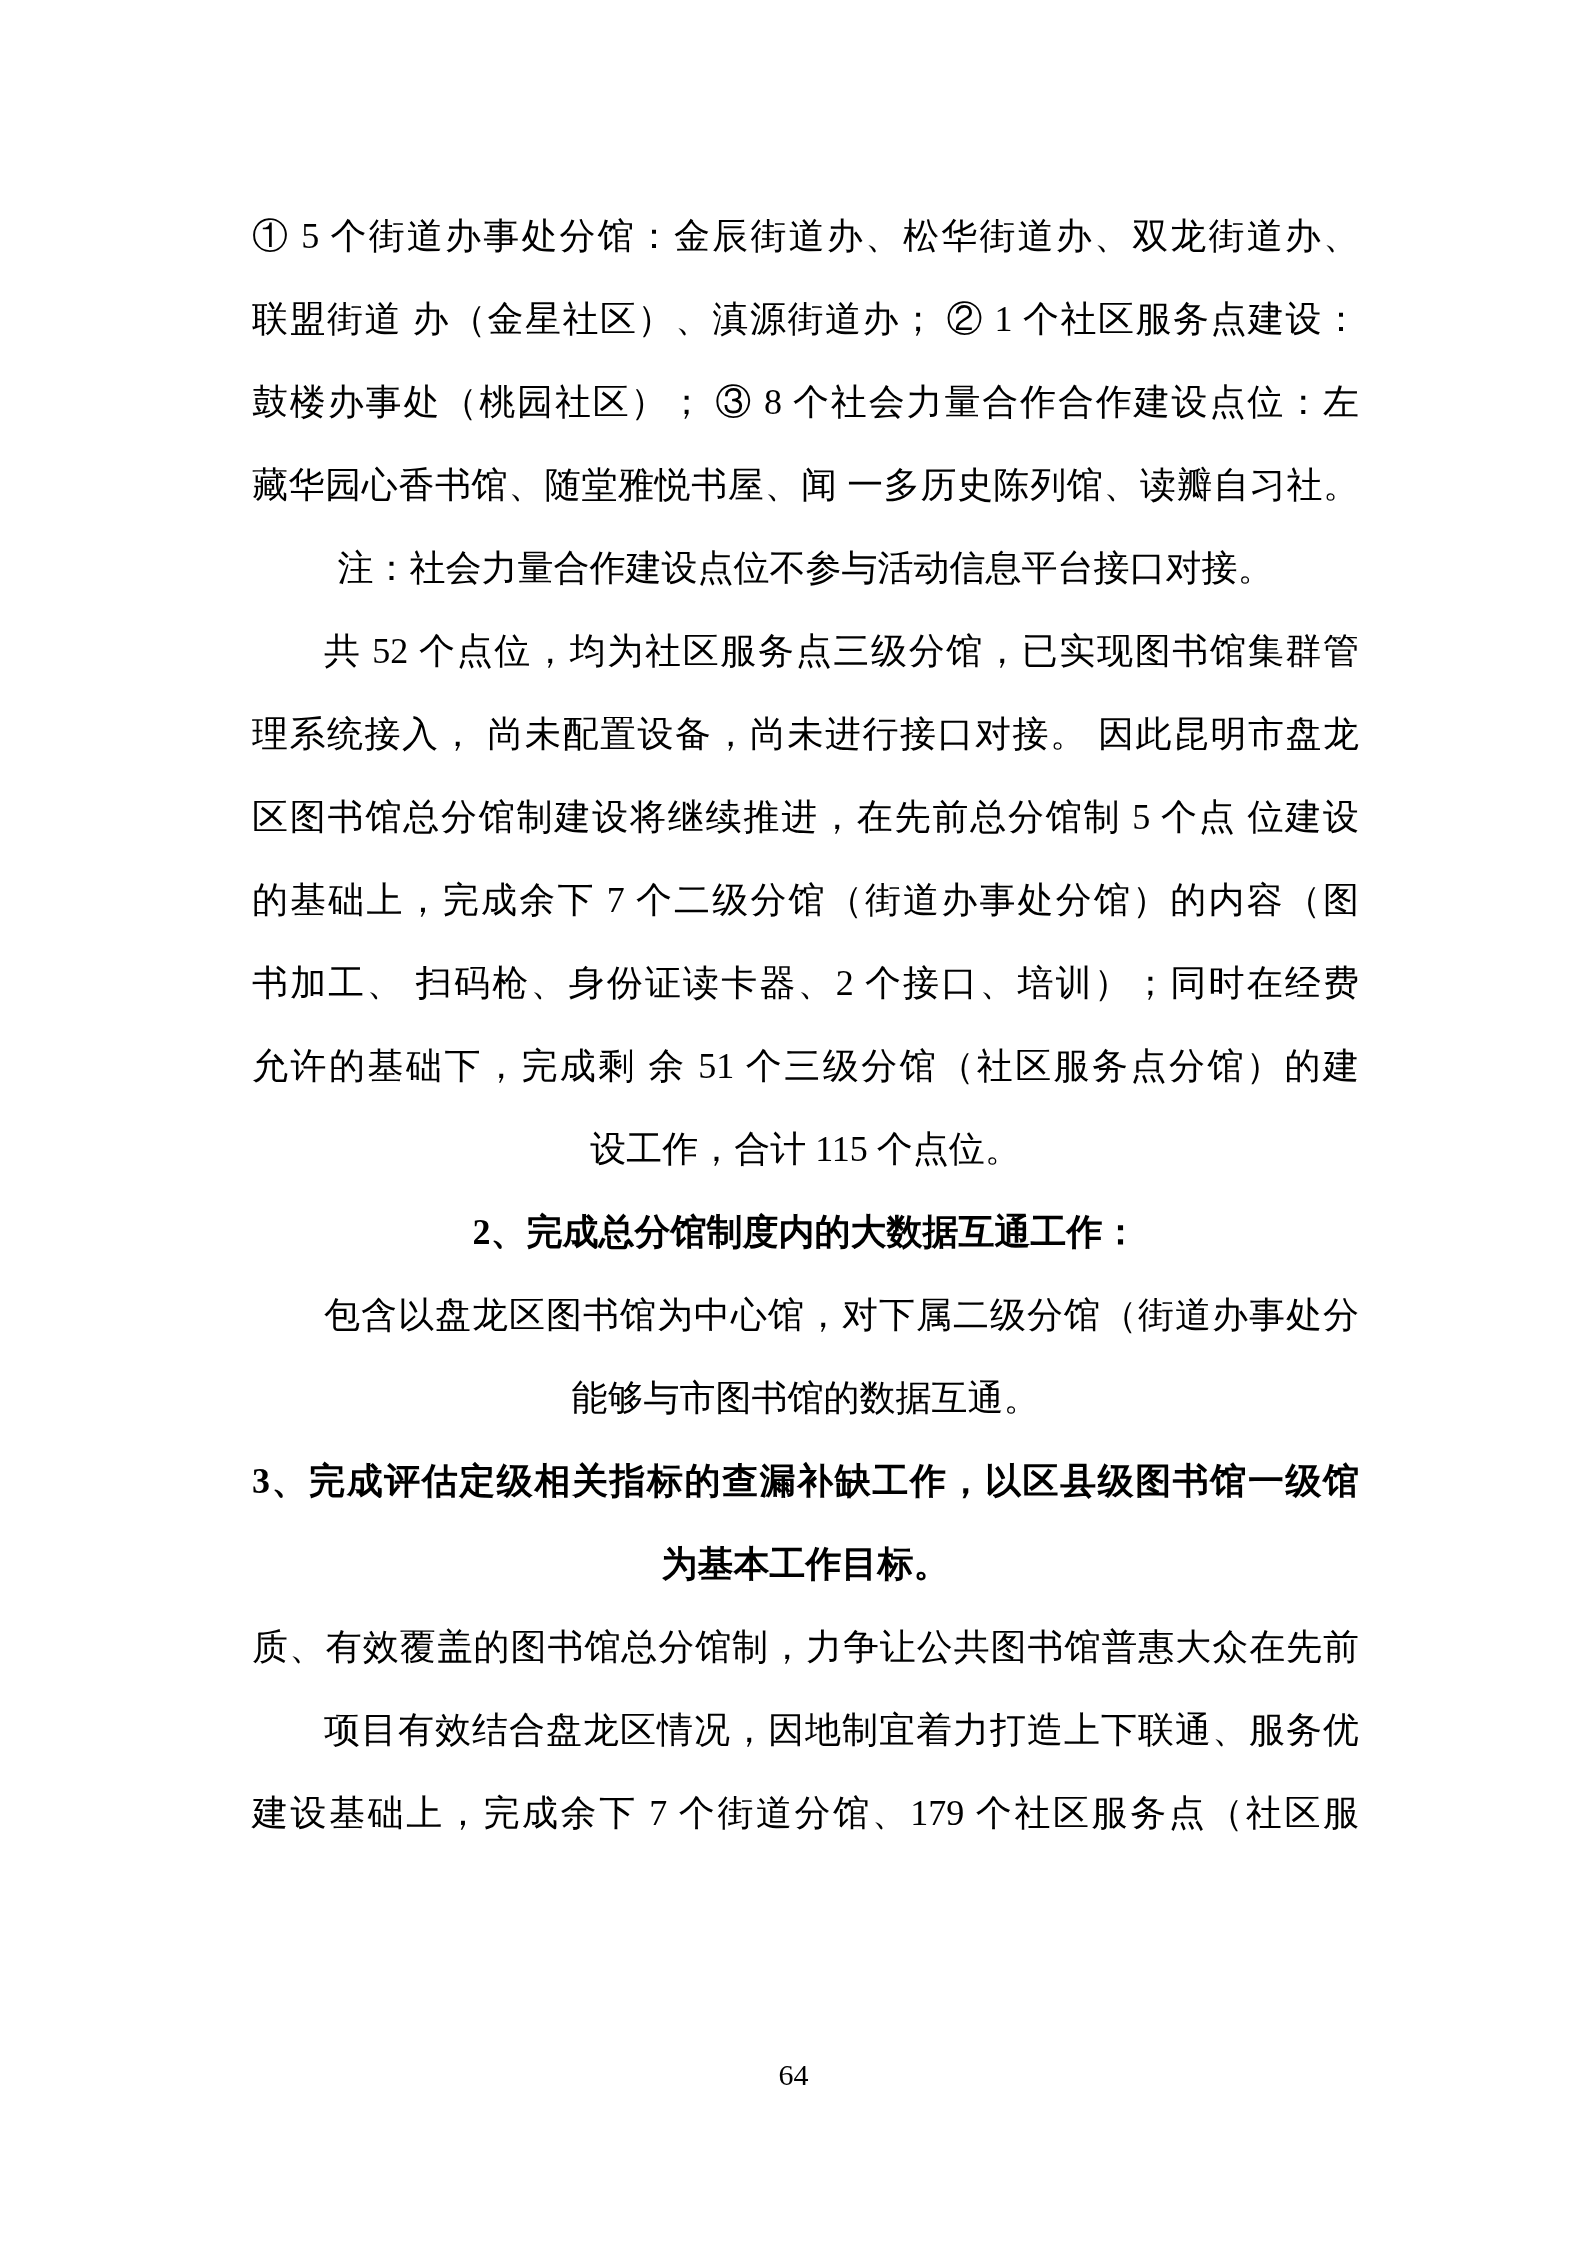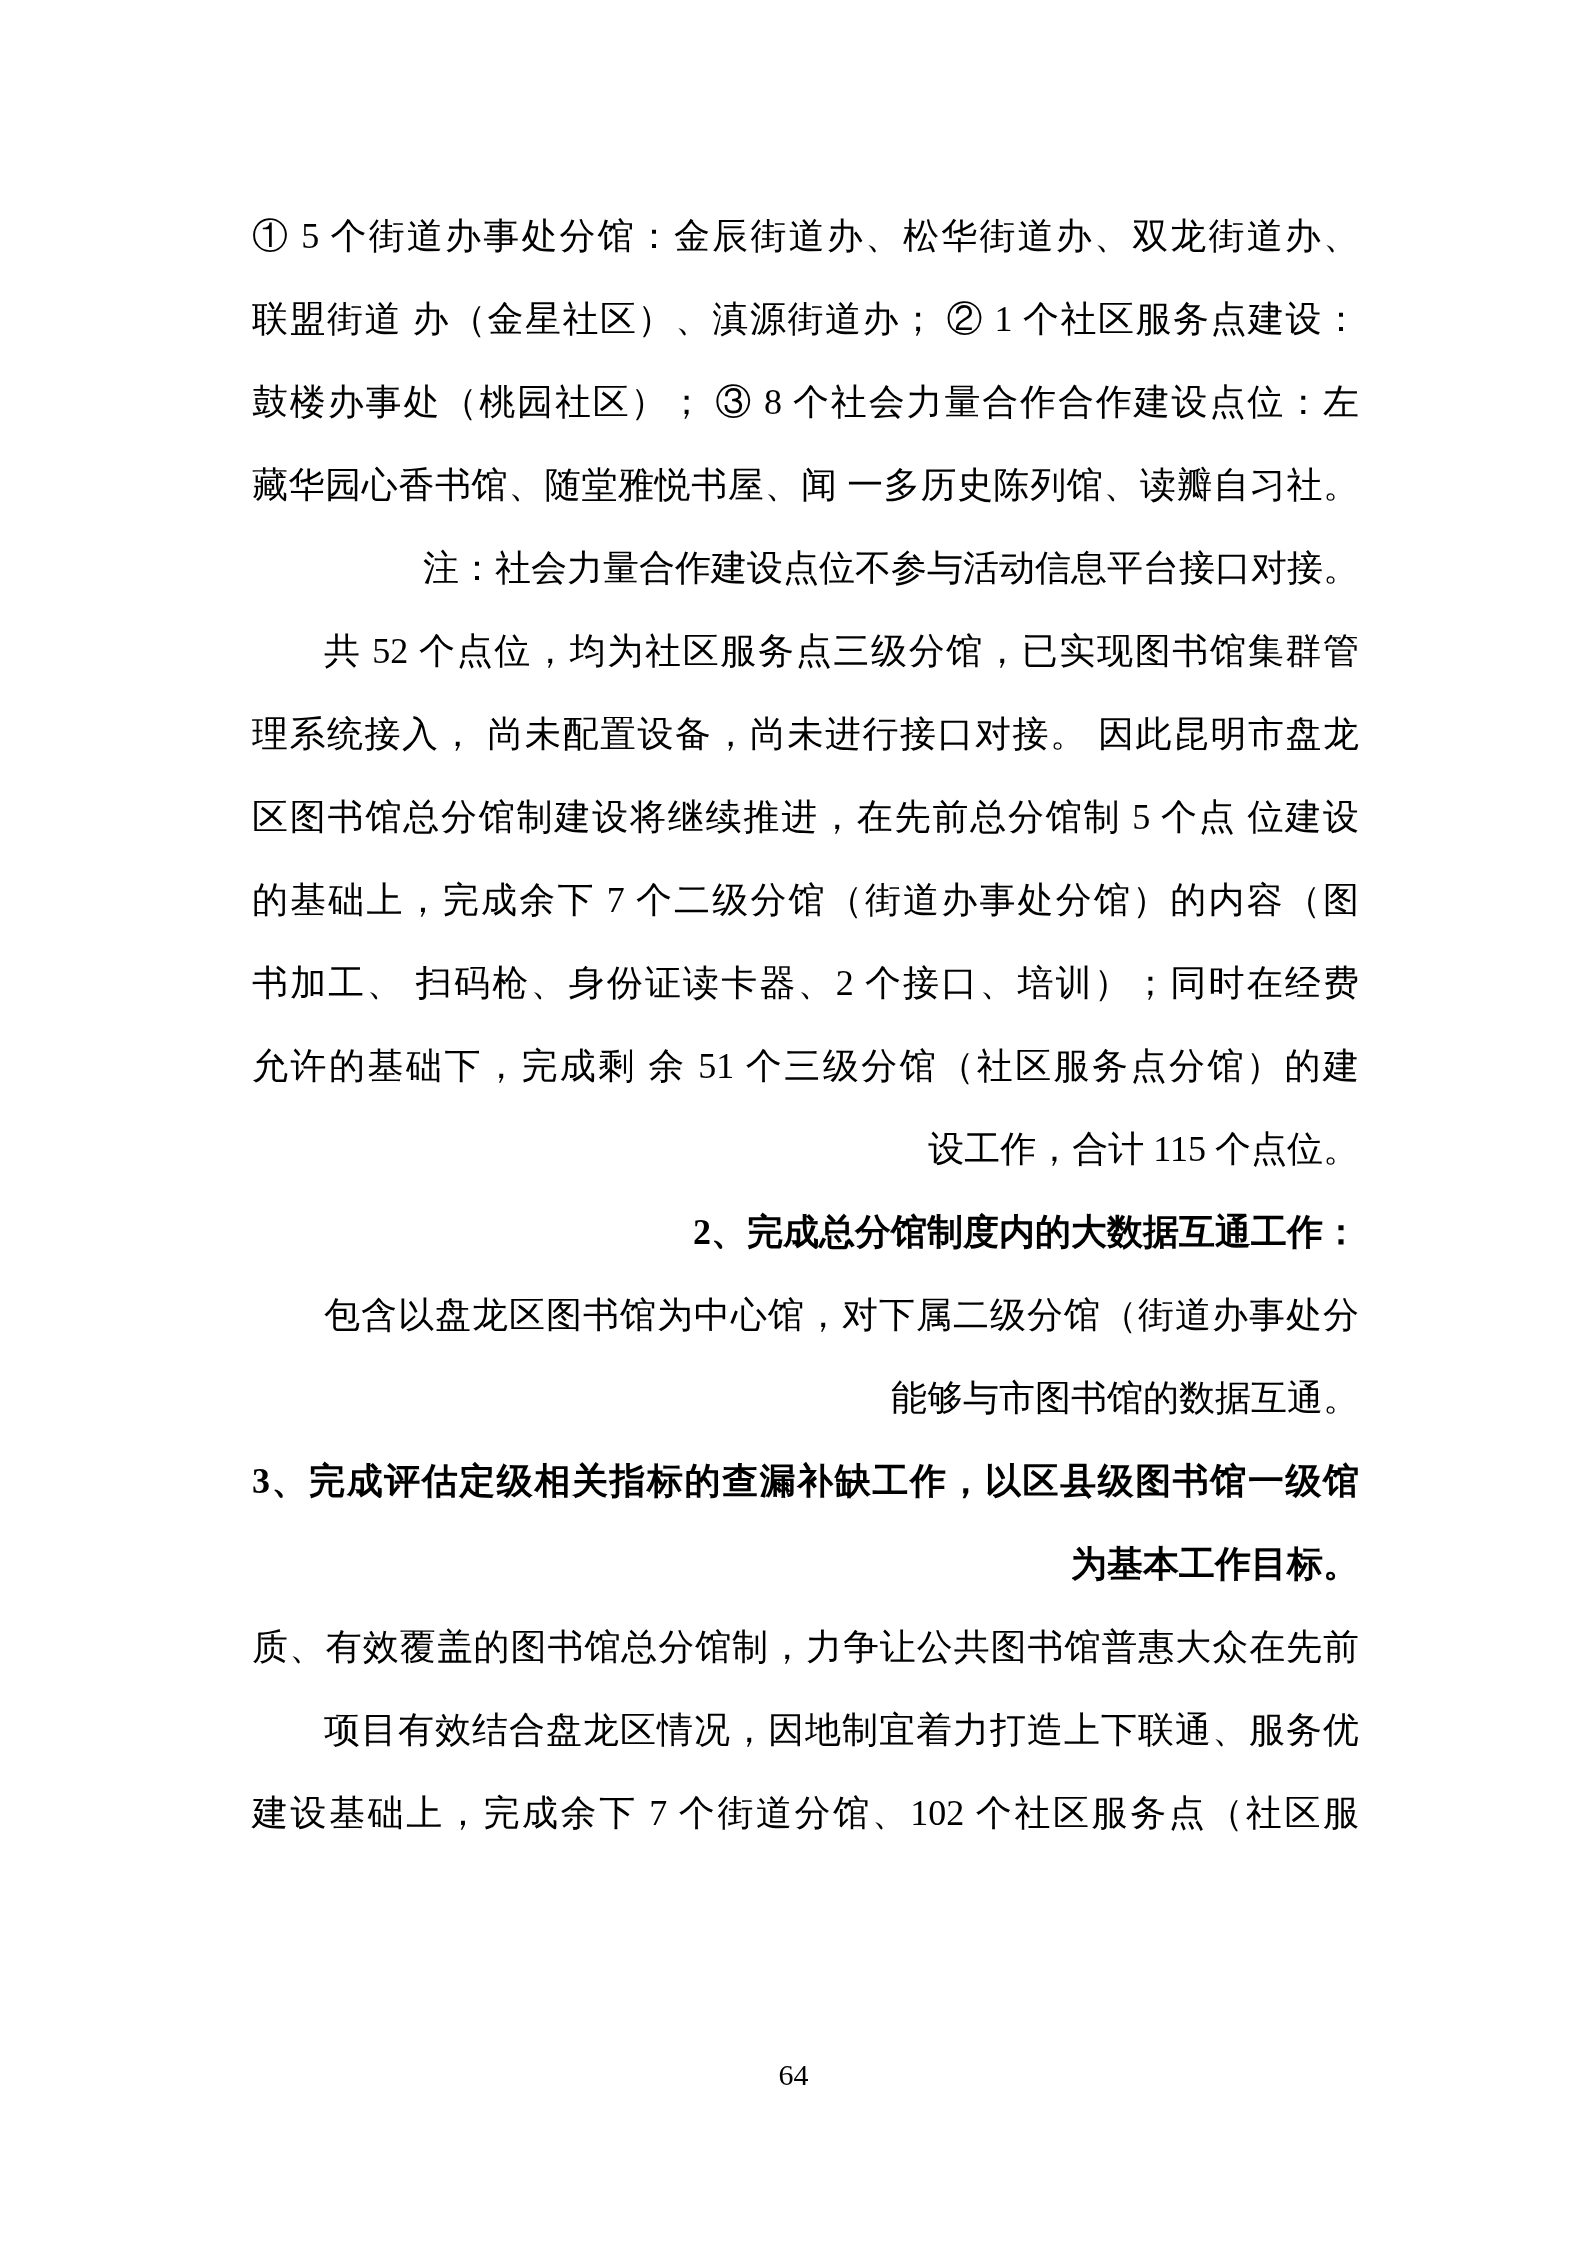--- a/index.html
+++ b/index.html
@@ -21,21 +21,21 @@
     left: 240px;
     top: 195px;
     width: 1107px;
     margin-left: 12px;
   }
   .line {
     height: 83px;
     line-height: 83px;
     font-size: 36px;
     letter-spacing: 0;
-    text-align: right;
+    text-align: center;
   }
   .line.fill {
     text-align: justify;
     text-align-last: justify;
     text-justify: inter-character;
   }
   .line.indent {
     padding-left: 72px;
   }
   .line.bold {
@@ -69,16 +69,16 @@
       <div class="line fill">书加工、 扫码枪、身份证读卡器、2 个接口、培训）；同时在经费</div>
       <div class="line fill">允许的基础下，完成剩 余 51 个三级分馆（社区服务点分馆）的建</div>
       <div class="line">设工作，合计 115 个点位。</div>
       <div class="line bold">2、完成总分馆制度内的大数据互通工作：</div>
       <div class="line indent fill">包含以盘龙区图书馆为中心馆，对下属二级分馆（街道办事处分</div>
       <div class="line">能够与市图书馆的数据互通。</div>
       <div class="line bold fill">3、完成评估定级相关指标的查漏补缺工作，以区县级图书馆一级馆</div>
       <div class="line bold">为基本工作目标。</div>
       <div class="line fill">质、有效覆盖的图书馆总分馆制，力争让公共图书馆普惠大众在先前</div>
       <div class="line indent fill">项目有效结合盘龙区情况，因地制宜着力打造上下联通、服务优</div>
-      <div class="line fill">建设基础上，完成余下 7 个街道分馆、102 个社区服务点（社区服</div>
+      <div class="line fill">建设基础上，完成余下 7 个街道分馆、179 个社区服务点（社区服</div>
     </div>
   <div class="page-number">64</div>
 </div>
 
 </body></html>

